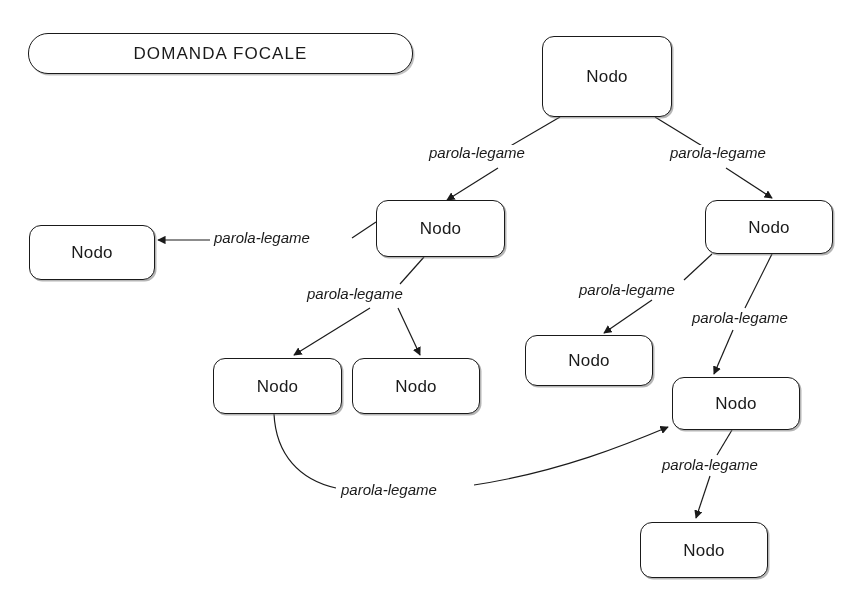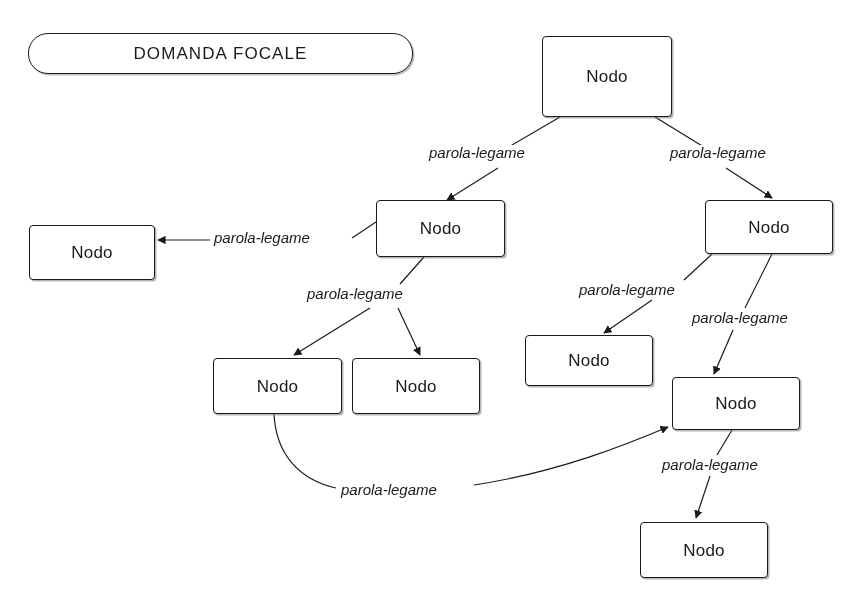--- a/index.html
+++ b/index.html
@@ -23,21 +23,21 @@
     position: absolute;
     left: 0;
     top: 0;
     width: 847px;
     height: 603px;
   }
   .node {
     position: absolute;
     box-sizing: border-box;
     border: 1.2px solid #1a1a1a;
-    border-radius: 4px;
+    border-radius: 12px;
     background: #ffffff;
     display: flex;
     align-items: center;
     justify-content: center;
     color: #1a1a1a;
     box-shadow: 1.5px 1.5px 0 0 rgba(120,120,120,0.55);
     z-index: 3;
   }
   .node-label {
     font-size: 17px;

